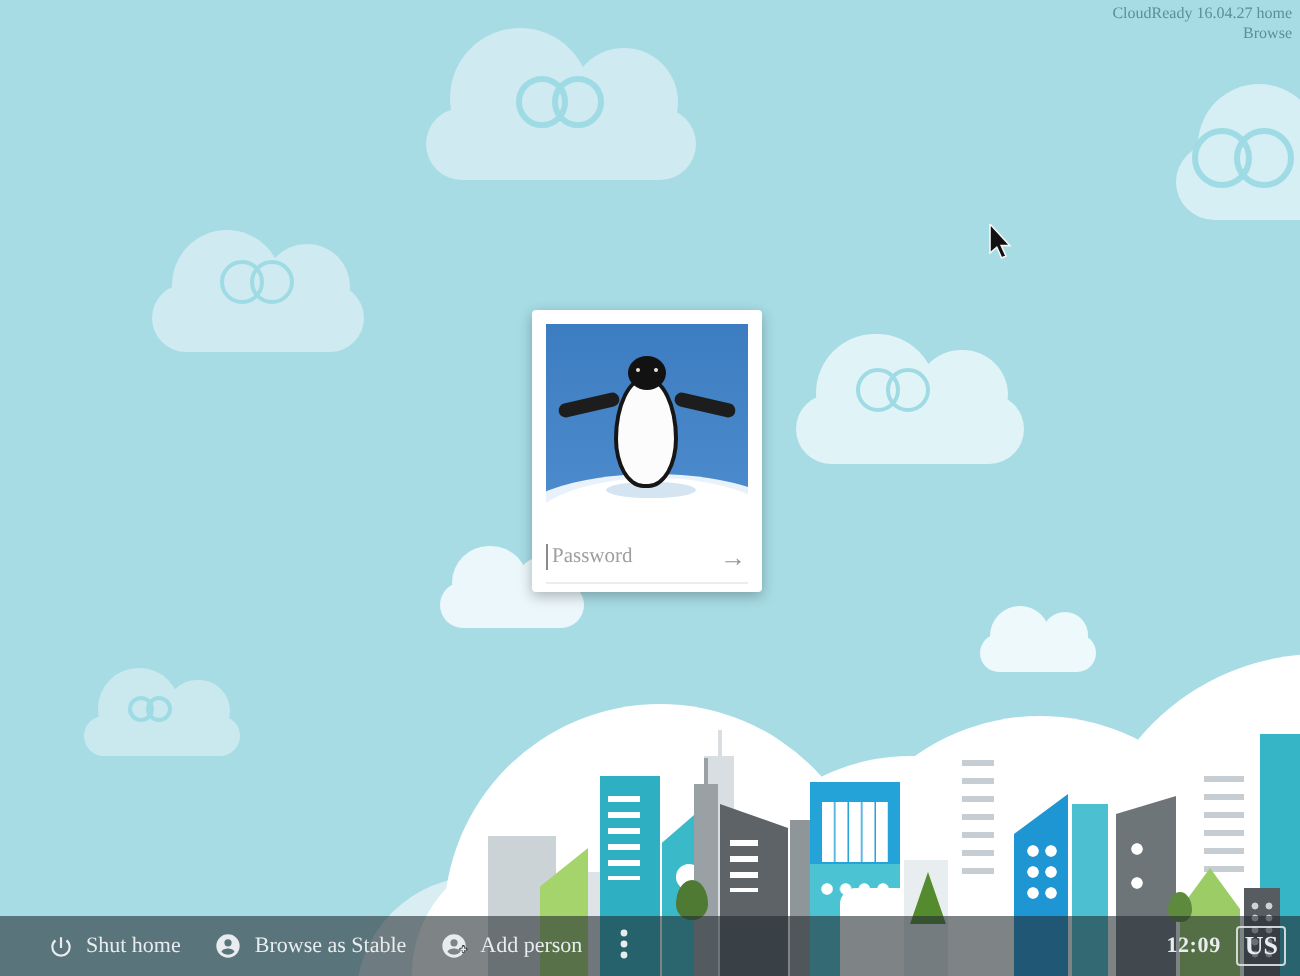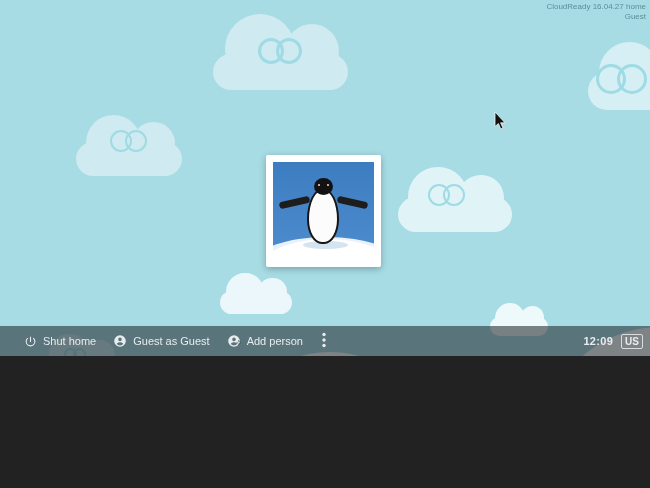--- a/index.html
+++ b/index.html
@@ -1,17 +1,17 @@
 <!DOCTYPE html>
 <html><head>
 <meta charset="utf-8">
 <style>
   html,body{margin:0;padding:0;background:#222;}
-  #screen{position:relative;width:650px;height:356px;overflow:hidden;
-    background:#a7dce5;font-family:Liberation Sans, sans-serif;}
+  #screen{position:relative;width:650px;height:488px;overflow:hidden;
+    background:#a7dce5;font-family:Liberation Serif, serif;}
 
   
   #clouds{position:absolute;inset:0;z-index:1;}
   .cloud{position:absolute;}
   .cloud .cb{position:absolute;background:var(--c);}
   .cloud .base{left:0;right:0;bottom:0;height:48%;border-radius:999px;}
   .cloud .b1{width:52%;aspect-ratio:1;border-radius:50%;left:9%;bottom:8%;}
   .cloud .b2{width:40%;aspect-ratio:1;border-radius:50%;right:7%;bottom:16%;}
   .inf{position:absolute;display:flex;align-items:center;}
   .inf .ring{display:block;border-style:solid;border-color:#9fdbe4;border-radius:50%;box-sizing:border-box;}
@@ -65,21 +65,21 @@
 
   
   #taskbar{position:absolute;left:0;right:0;bottom:0;height:30px;z-index:8;
     background:rgba(32,41,46,.58);display:flex;align-items:center;
     color:#e9ecee;font-size:11px;padding-left:24px;box-sizing:border-box;}
   .tb-item{display:flex;align-items:center;gap:6px;margin-right:17px;cursor:pointer;white-space:nowrap;}
   .tb-item svg{display:block;}
   #more-btn{margin-left:2px;margin-right:0;cursor:pointer;display:flex;align-items:center;}
   .spacer{flex:1;}
   #clock{font-weight:bold;letter-spacing:.3px;margin-right:8px;cursor:pointer;}
-  #kbd{border:1px solid rgba(233,236,238,.85);border-radius:2px;font-size:10px;font-weight:bold;
+  #kbd{border:1px solid rgba(233,236,238,.85);border-radius:2px;font-size:13px;font-weight:bold;
     padding:1px 3px;margin-right:7px;cursor:pointer;}
 </style>
 </head>
 <body>
 
 <div id="screen">
 
   <div id="clouds">
       <div class="cloud" style="left: 213px; top: 14px; width: 135px; height: 76px; --c: #cfeaf0;">
         <div class="cb b1"></div>
@@ -132,21 +132,21 @@
       </div>
       <div class="cloud" style="left: 490px; top: 296px; width: 58px; height: 40px; --c: #eef9fb;">
         <div class="cb b1"></div>
         <div class="cb b2"></div>
         <div class="cb base"></div>
       </div>
     </div>
 
   <div id="version">
     <div>CloudReady 16.04.27 home</div>
-    <div>Guest</div>
+    <div>Browse</div>
   </div>
 
   <div id="bottom-clouds">
       <div class="bcloud" style="left: 178px; top: 438px; width: 124px; height: 124px; background: rgb(217, 238, 243);"></div>
       <div class="bcloud" style="left: 206px; top: 425px; width: 124px; height: 124px; background: rgb(255, 255, 255);"></div>
       <div class="bcloud" style="left: 222px; top: 352px; width: 216px; height: 216px; background: rgb(255, 255, 255);"></div>
       <div class="bcloud" style="left: 355px; top: 378px; width: 200px; height: 200px; background: rgb(255, 255, 255);"></div>
       <div class="bcloud" style="left: 412px; top: 358px; width: 216px; height: 216px; background: rgb(255, 255, 255);"></div>
       <div class="bcloud" style="left: 542px; top: 327px; width: 236px; height: 236px; background: rgb(255, 255, 255);"></div>
       <div class="bcloud" style="left: 510px; top: 390px; width: 200px; height: 200px; background: rgb(255, 255, 255);"></div>
@@ -209,20 +209,25 @@
       <div class="snow2"></div>
       <div class="pshadow"></div>
       <div class="wing l"></div>
       <div class="wing r"></div>
       <div class="pbody"></div>
       <div class="phead">
         <span class="peye l"></span>
         <span class="peye r"></span>
       </div>
     </div>
+    <div id="pwrow">
+      <span class="caret"></span>
+      <input id="pwinput" type="text" placeholder="Password" style="">
+      <button id="submit">→</button>
+    </div>
   </div>
 
   <div id="cursor">
     <svg width="12" height="18" viewBox="0 0 12 18">
       <path d="M1,0 L1,14.5 L4.4,11.6 L6.8,17 L9,16 L6.6,10.8 L11,10.8 Z" fill="#111" stroke="#f5f5f5" stroke-width="0.8"></path>
     </svg>
   </div>
 
   <div id="taskbar">
     <div class="tb-item">
@@ -233,21 +238,21 @@
       </span>
       <span>Shut home</span>
     </div>
 
     <div class="tb-item">
       <span>
         <svg width="14" height="14" viewBox="0 0 24 24">
           <path fill="#e9ecee" d="M12 2a10 10 0 1 0 0 20 10 10 0 0 0 0-20zm0 4.2a3.1 3.1 0 1 1 0 6.2 3.1 3.1 0 0 1 0-6.2zm0 13.3a7.4 7.4 0 0 1-5.5-2.4c.1-1.9 3.7-2.9 5.5-2.9s5.4 1 5.5 2.9a7.4 7.4 0 0 1-5.5 2.4z"></path>
         </svg>
       </span>
-      <span>Guest as Guest</span>
+      <span>Browse as Stable</span>
     </div>
 
     <div class="tb-item">
       <span>
         <svg width="14" height="14" viewBox="0 0 24 24">
           <path fill="#e9ecee" d="M12 2a10 10 0 1 0 0 20 10 10 0 0 0 0-20zm0 4.2a3.1 3.1 0 1 1 0 6.2 3.1 3.1 0 0 1 0-6.2zm0 13.3a7.4 7.4 0 0 1-5.5-2.4c.1-1.9 3.7-2.9 5.5-2.9s5.4 1 5.5 2.9a7.4 7.4 0 0 1-5.5 2.4z"></path>
           <rect x="16.5" y="13.5" width="7" height="2.4" rx="1" fill="#20292e"></rect>
           <rect x="18.8" y="11.2" width="2.4" height="7" rx="1" fill="#20292e"></rect>
           <rect x="17.5" y="14.2" width="5" height="1.4" fill="#e9ecee"></rect>
           <rect x="19.3" y="12.4" width="1.4" height="5" fill="#e9ecee"></rect>

